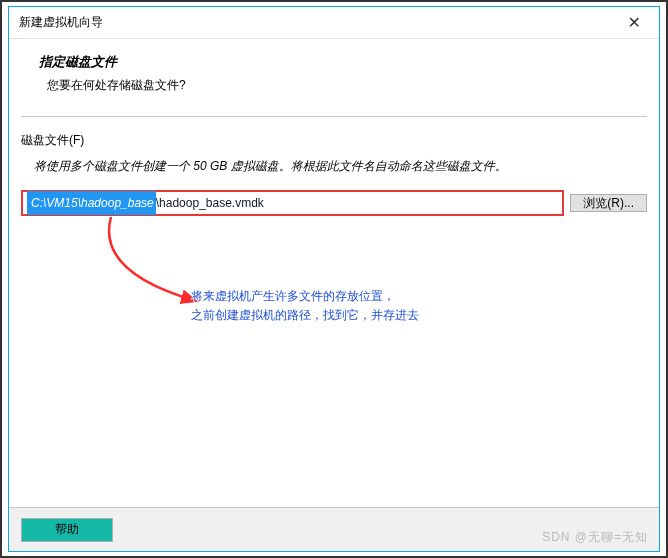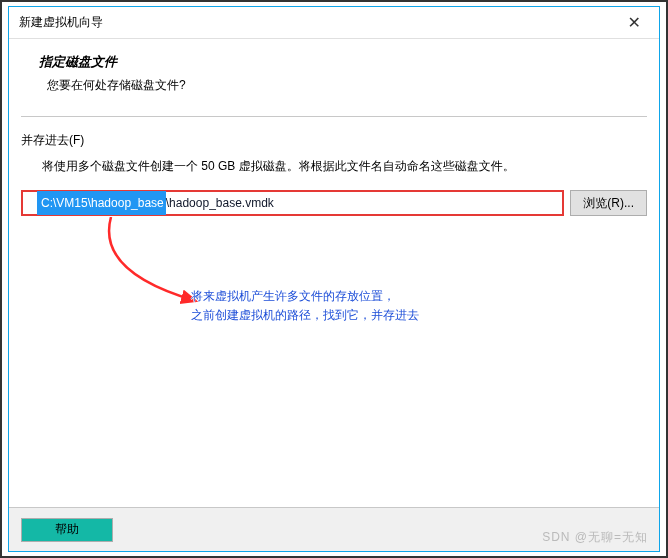--- a/index.html
+++ b/index.html
@@ -67,22 +67,23 @@
     .field-label {
       font-size: 12px;
       color: #000;
       margin-top: 5px;
       margin-bottom: 8px;
     }
     .description {
       font-size: 12px;
       color: #000;
       line-height: 1.6;
-      margin-left: 21px;
+      margin-left: 13px;
       margin-bottom: 14px;
+      font-style: italic;
     }
     .file-row {
       display: flex;
       align-items: center;
       gap: 6px;
     }
     .file-input {
       flex: 1;
       height: 26px;
       border: 2px solid #e53935;
@@ -92,30 +93,31 @@
       display: flex;
       align-items: center;
       position: relative;
     }
     .file-input .highlight-selection {
       display: inline-block;
       background: #2196f3;
       color: #fff;
       padding: 4px 2px 4px 4px;
       line-height: 16px;
-      margin-left: 14px;
+      margin-left: 4px;
+      font-style: italic;
     }
     .file-input .rest-text {
       display: inline-block;
       padding: 6px 0;
       line-height: 16px;
       color: #0f172a;
     }
     .browse-btn {
-      height: 26px;
+      height: 18px;
       padding: 0 12px;
       background: #e1e1e1;
       border: 1px solid #adadad;
       font-size: 12px;
       cursor: pointer;
     }
     .annotation-arrow {
       position: absolute;
       left: 70px;
       top: 100px;
@@ -172,21 +174,21 @@
     <span>新建虚拟机向导</span>
     <span class="close-x">✕</span>
   </div>
 
   <div class="header-area">
     <div class="header-title">指定磁盘文件</div>
     <div class="header-subtitle">您要在何处存储磁盘文件?</div>
   </div>
 
   <div class="content-area">
-    <div class="field-label">并存进去(F)</div>
+    <div class="field-label">磁盘文件(F)</div>
     <div class="description">将使用多个磁盘文件创建一个 50 GB 虚拟磁盘。将根据此文件名自动命名这些磁盘文件。</div>
 
     <div class="file-row">
       <div class="file-input">
         <span class="highlight-selection">C:\VM15\hadoop_base</span>
           <span class="rest-text">\hadoop_base.vmdk</span>
       </div>
       <button class="browse-btn">浏览(R)...</button>
     </div>
 

